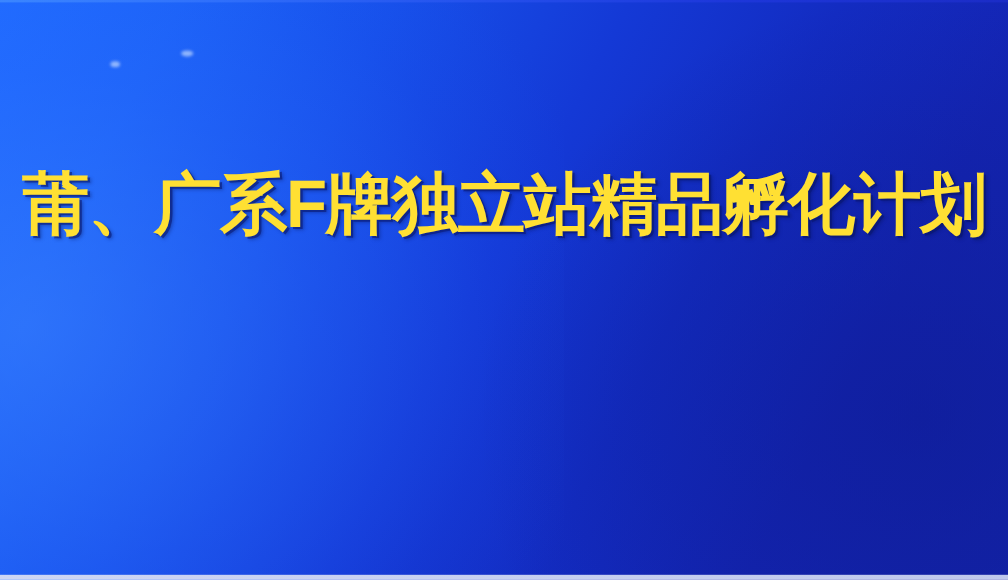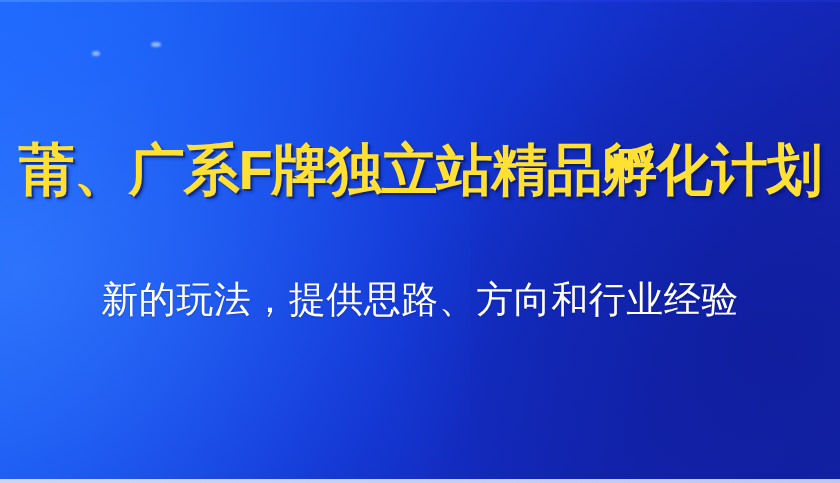--- a/index.html
+++ b/index.html
@@ -144,18 +144,17 @@
 <div class="banner">
 
   <div class="edge-top"></div>
 
   <div class="dot dot-a"></div>
   <div class="dot dot-b"></div>
 
   <div class="content">
     <div class="headline">莆、广系F牌独立站精品孵化计划</div>
 
-    <div class="subhead">新的玩法，提供思路、方向和行业经验</div>
   </div>
 
   <div class="edge-bottom"></div>
 
 </div>
 
 </body></html>

